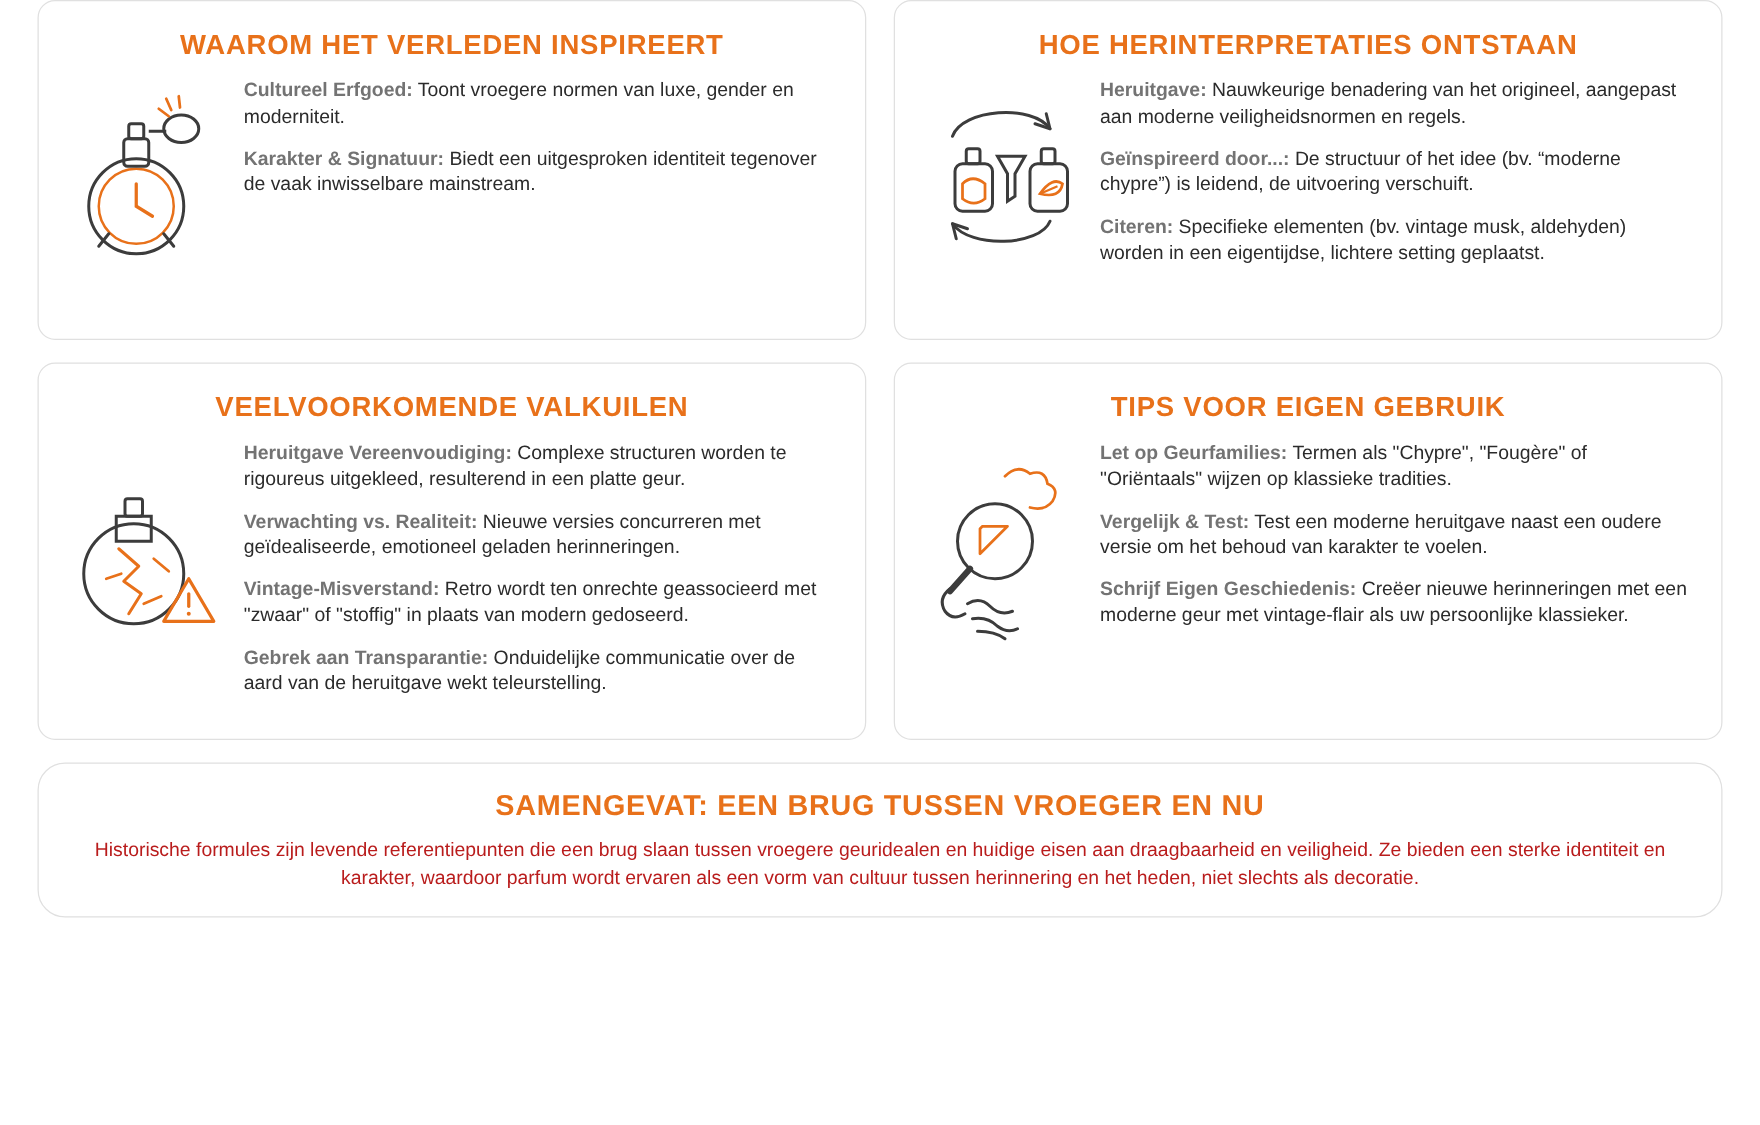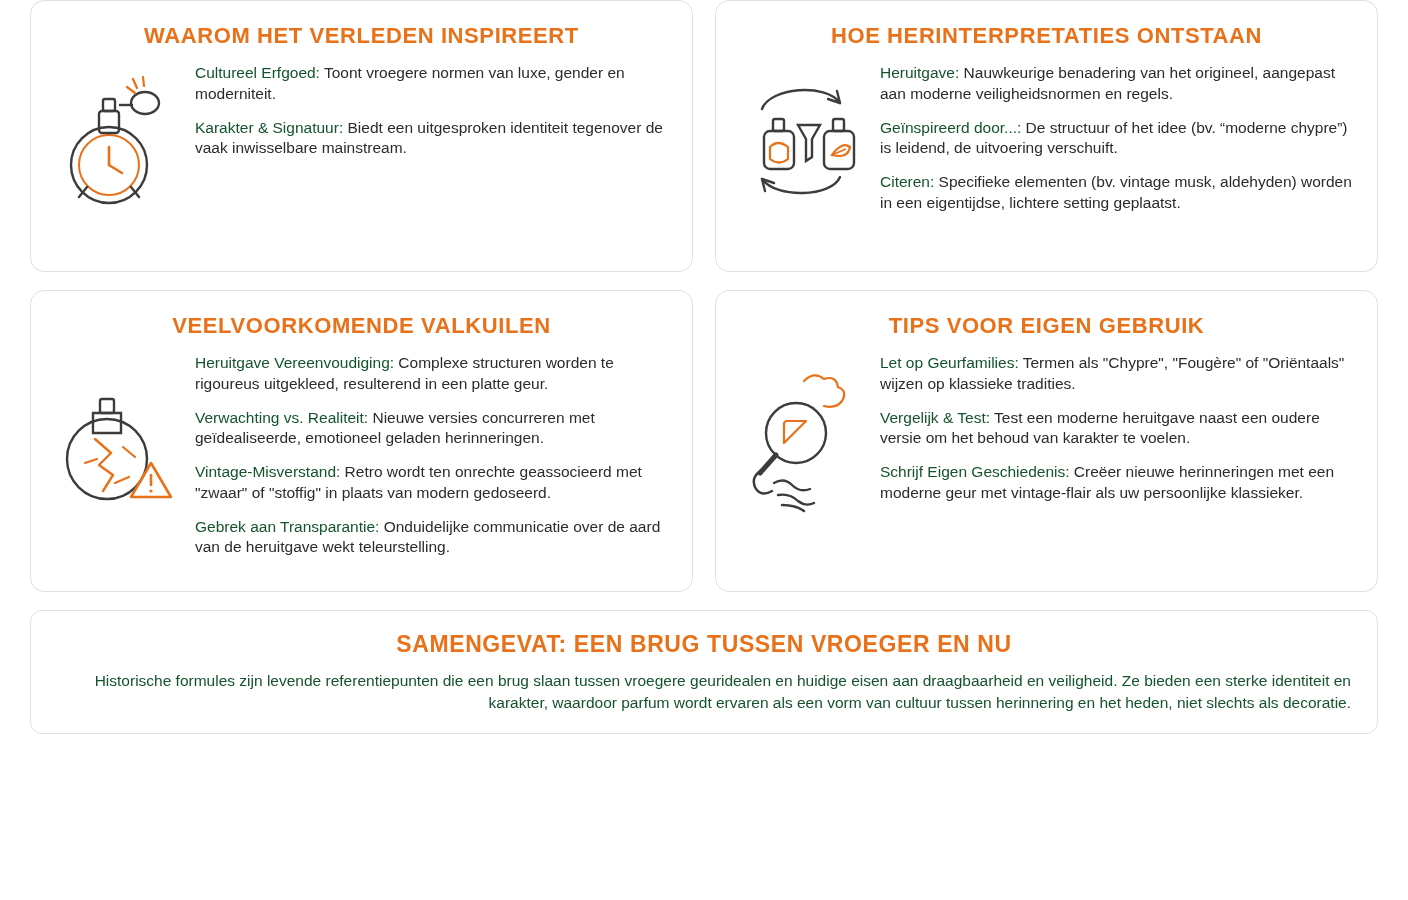--- a/index.html
+++ b/index.html
@@ -110,47 +110,47 @@
   .bullets {
     flex: 1;
     font-size: 15.5px;
     line-height: 1.34;
   }
   .bullets p {
     margin: 0 0 13px 0;
   }
   .bullets p:last-child { margin-bottom: 0; }
   .bullets b {
-    font-weight: normal;
-    color: #14532d;
+    font-weight: bold;
+    color: #737373;
   }
 
   
   .summary {
     margin: 18px 30px 0 30px;
     border: 1px solid #e0e0e0;
-    border-radius: 12px;
+    border-radius: 22px;
     padding: 16px 26px 20px 26px;
     box-sizing: border-box;
   }
   .summary h2 {
     margin: 4px 0 12px 0;
     text-align: center;
     font-size: 23px;
     font-weight: bold;
     letter-spacing: 0.6px;
     color: #e8711a;
     text-transform: uppercase;
   }
   .summary p {
     margin: 0;
-    text-align: right;
+    text-align: center;
     font-size: 15.5px;
     line-height: 1.4;
-    color: #14532d;
+    color: #b91c1c;
   }
   svg { display: block; }
 </style>
 </head>
 <body>
 
 <div class="page">
 
 
   <div class="grid">

